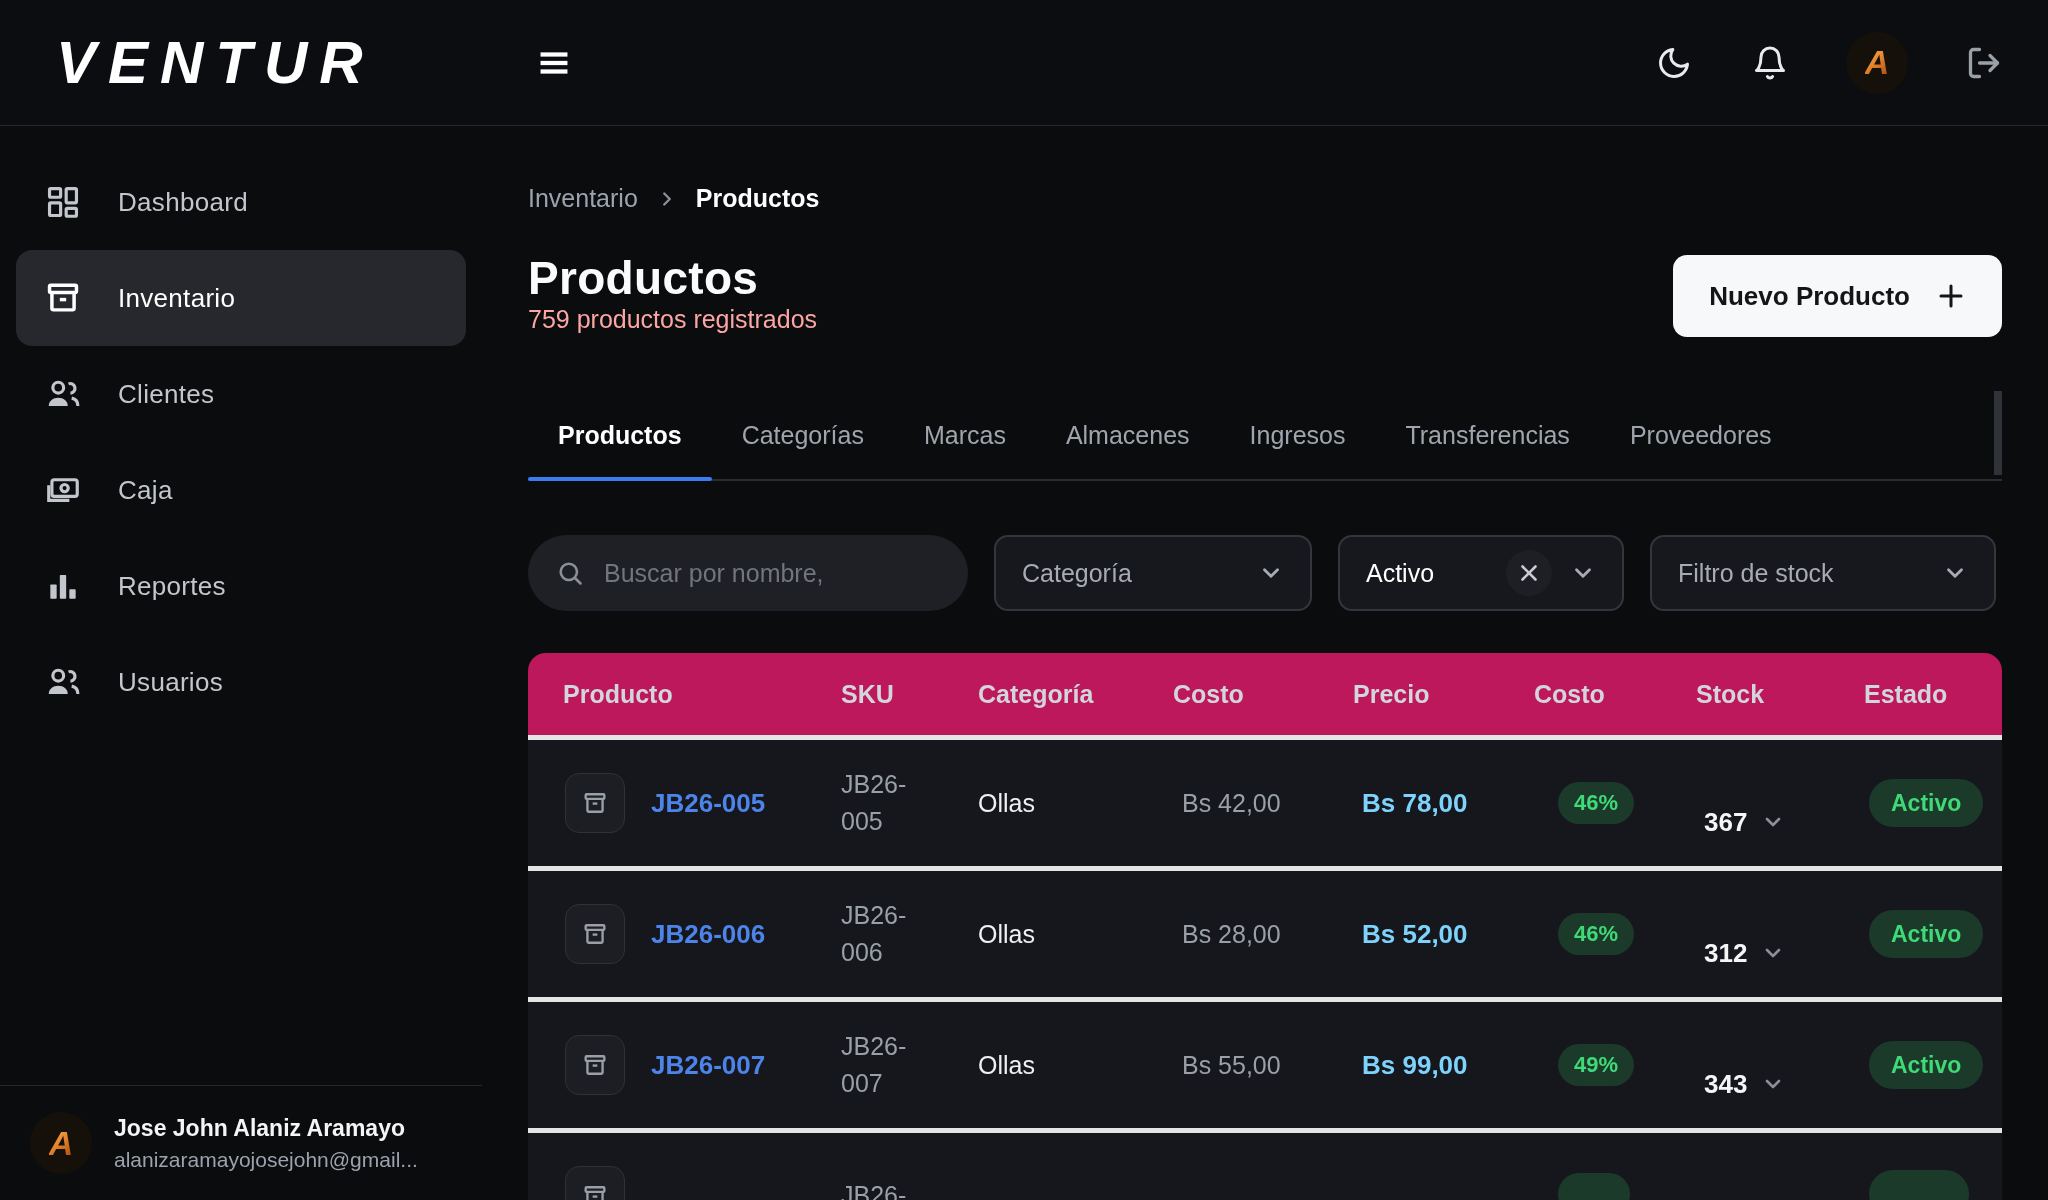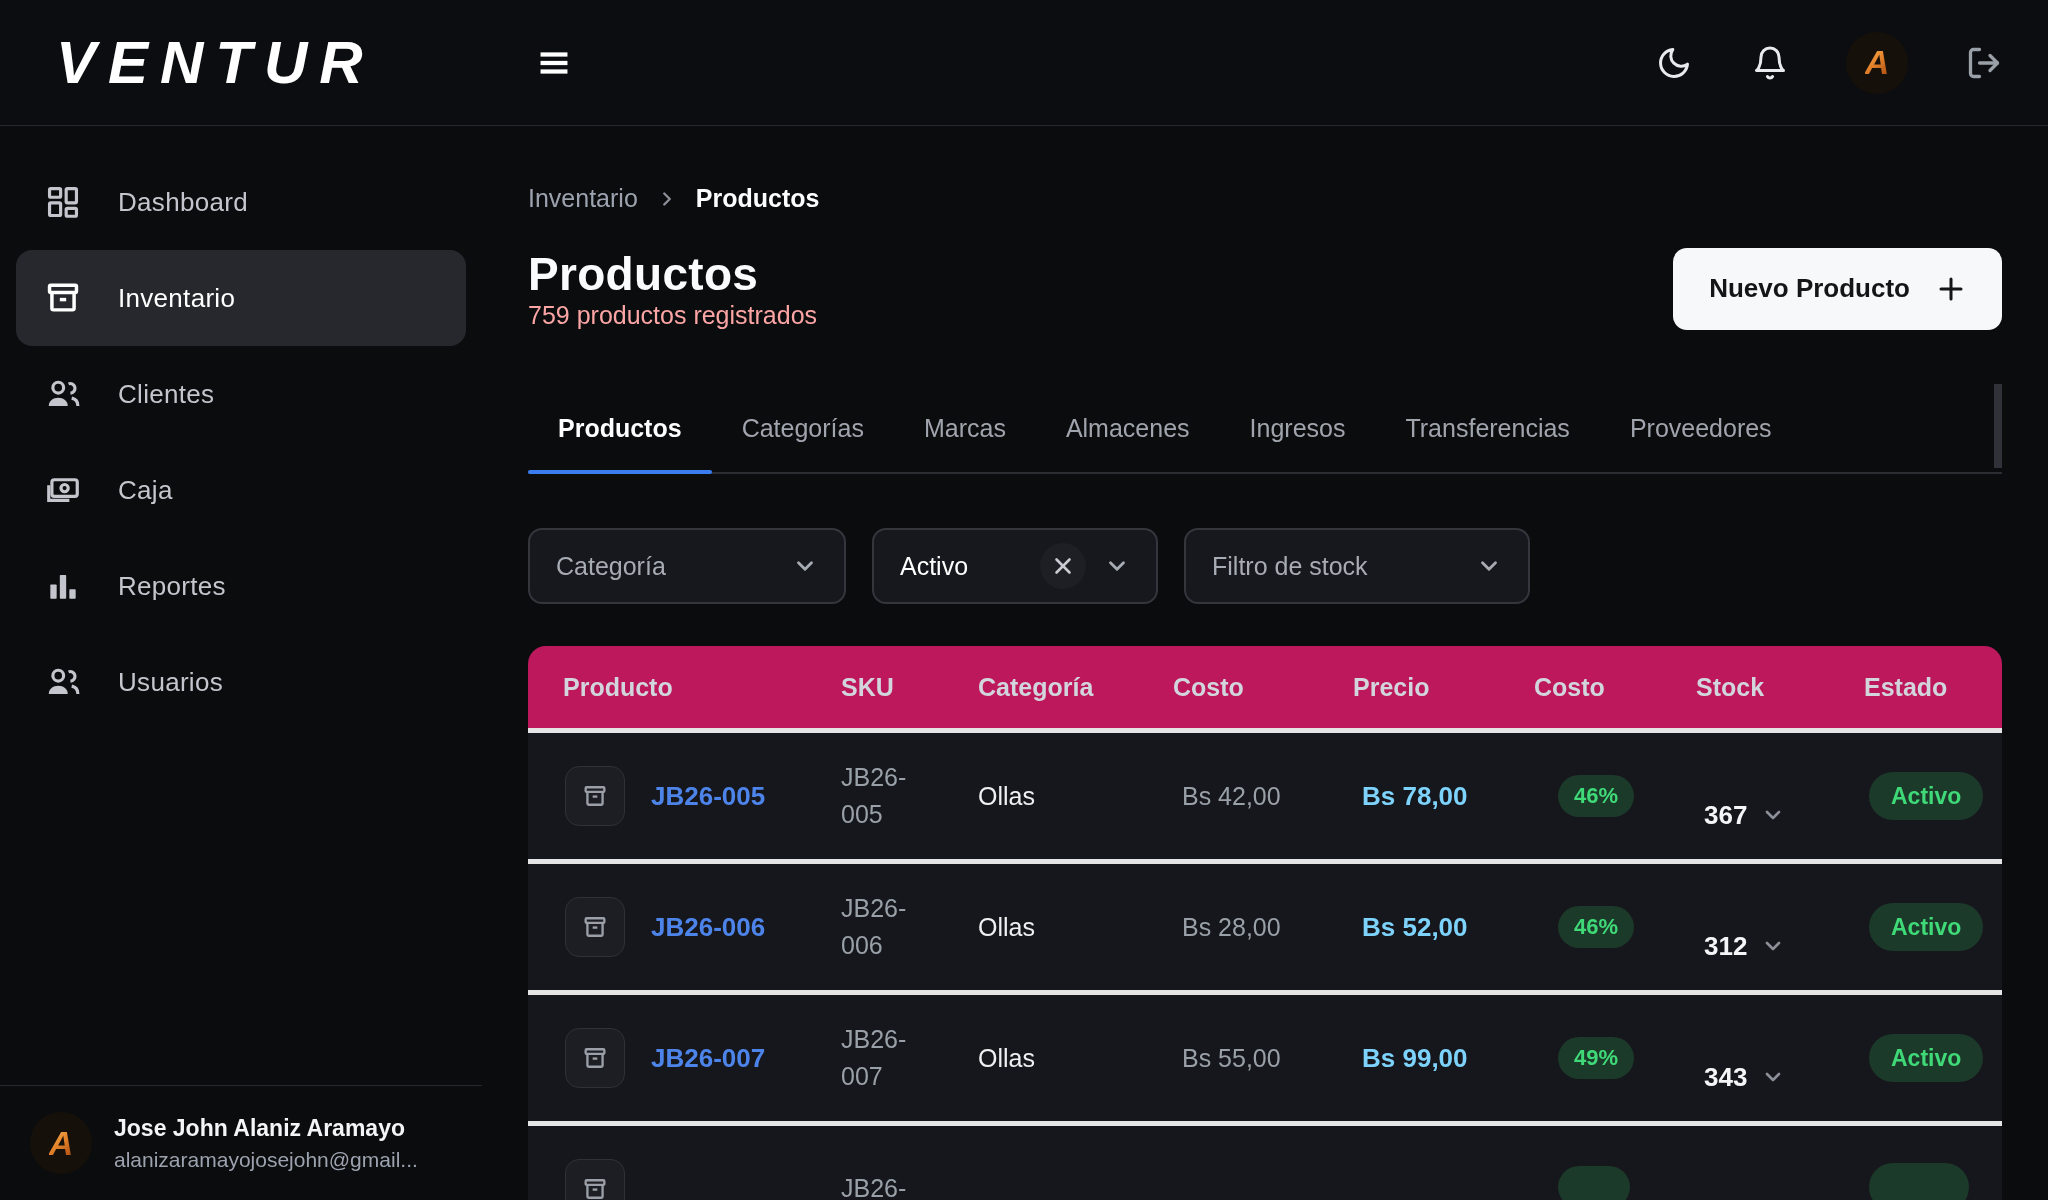--- a/index.html
+++ b/index.html
@@ -38,21 +38,21 @@
   .main { flex:1; padding:58px 48px 0 46px; }
   .breadcrumb { display:flex; align-items:center; gap:18px; font-size:25px; }
   .breadcrumb .parent { color:#9ca3af; cursor:pointer; }
   .breadcrumb .current { color:#ffffff; font-weight:700; }
 
   .title-row { display:flex; align-items:center; justify-content:space-between; margin-top:34px; }
   .page-title { font-size:46px; font-weight:800; color:#fafbfc; letter-spacing:.3px; }
   .page-subtitle { font-size:25px; color:#fca5a5; }
   .btn-new { display:flex; align-items:center; gap:26px; background:#f7f8f9; color:#141517;
     border:none; border-radius:14px; height:82px; padding:0 36px; font-size:26px; font-weight:600;
-    font-family:inherit; cursor:pointer; }
+    font-family:inherit; cursor:pointer;margin-top:8px; }
 
   
   .tabs { position:relative; display:flex; margin-top:58px; border-bottom:2px solid #2b2d32; width:1474px; }
   .tab { padding:0 30px; height:84px; line-height:80px; font-size:25px; color:#a0a5ad; cursor:pointer; position:relative; white-space:nowrap; }
   .tab.active { color:#ffffff; font-weight:700; }
   .tab.active::after { content:""; position:absolute; left:0; right:0; bottom:-2px; height:4px;
     background:var(--accent-blue,#3b7cf0); border-radius:2px; }
   .tabs-scrollbar { position:absolute; right:0; bottom:4px; width:8px; height:84px; background:#2f3238; }
 
   
@@ -240,20 +240,27 @@
       <div class="tab">Categorías</div>
       <div class="tab">Marcas</div>
       <div class="tab">Almacenes</div>
       <div class="tab">Ingresos</div>
       <div class="tab">Transferencias</div>
       <div class="tab">Proveedores</div>
       <div class="tabs-scrollbar"></div>
     </div>
 
     <div class="filters">
+      <div class="search-box">
+        <svg width="28" height="28" viewBox="0 0 24 24" fill="none" stroke="#8b8f97" stroke-width="2.2" stroke-linecap="round">
+            <circle cx="11" cy="11" r="7"></circle>
+            <line x1="16.5" y1="16.5" x2="21" y2="21"></line>
+          </svg>
+        <input type="text" placeholder="Buscar por nombre, " style="">
+      </div>
       <div class="select sel-category">
         <span class="sel-label">Categoría</span>
         <svg width="26" height="26" viewBox="0 0 24 24" fill="none" stroke="#a7abb3" stroke-width="2.6" stroke-linecap="round" stroke-linejoin="round">
             <polyline points="6 9 12 15 18 9"></polyline>
           </svg>
       </div>
       <div class="select sel-status">
         <span class="sel-value">Activo</span>
         <span class="clear-x">
           <svg width="26" height="26" viewBox="0 0 24 24" fill="none" stroke="#c8ccd2" stroke-width="2.4" stroke-linecap="round">

